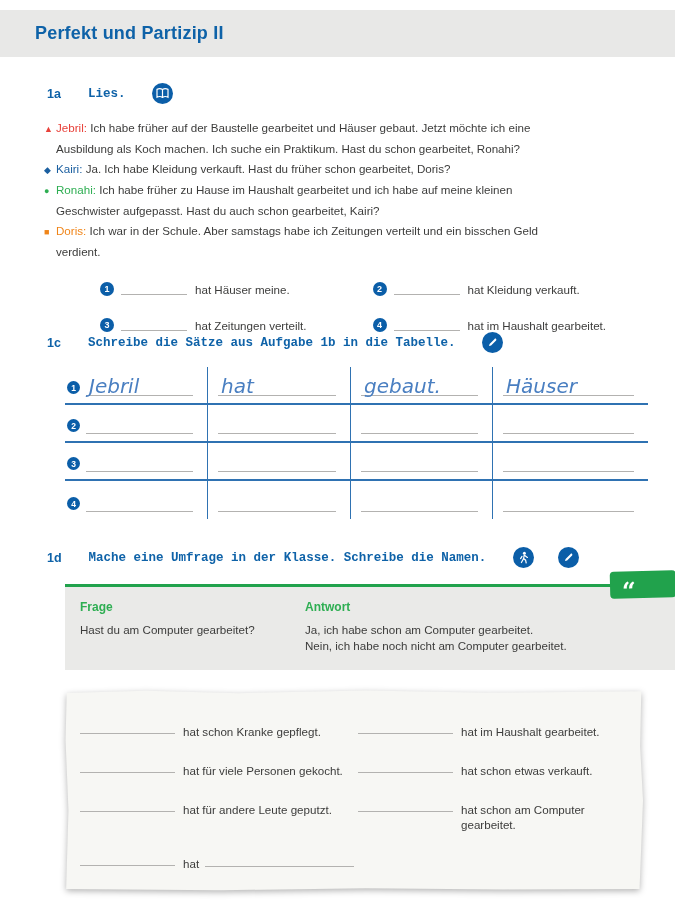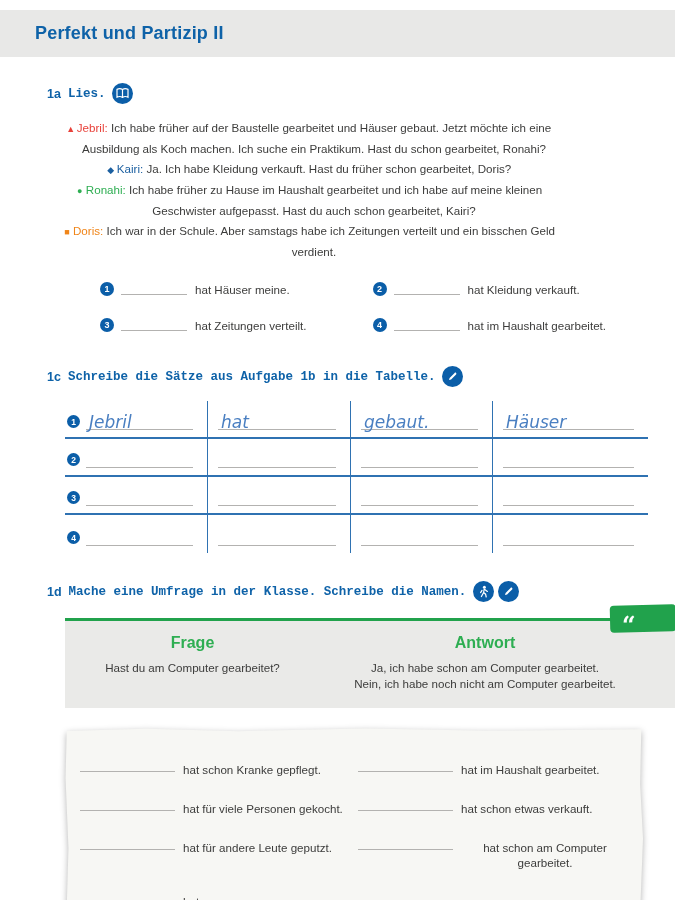--- a/index.html
+++ b/index.html
@@ -1,26 +1,26 @@
 <!DOCTYPE html>
 <html><head>
 <meta charset="utf-8">
 <style>
   * { margin:0; padding:0; box-sizing:border-box; }
   body { background:#ffffff; }
   .page {
     position:relative; width:675px; height:900px; background:#ffffff;
-    font-family:"Liberation Sans", sans-serif; color:#3c3c3b; overflow:hidden;text-align:center;
+    font-family:"Liberation Sans", sans-serif; color:#3c3c3b; overflow:hidden;
   }
   
   .band { margin-top:10px; height:47px; background:#e8e8e7; display:flex; align-items:center; padding-left:35px; }
   .band h1 { color:#0e62a8; font-size:18px; font-weight:bold; letter-spacing:0.2px; }
 
   
-  .task-head { display:flex; align-items:center; gap:7px; margin-left:47px; }
+  .task-head { display:flex; align-items:center; gap:27px; margin-left:47px; }
   .task-num { color:#0e62a8; font-weight:bold; font-size:12.5px; }
   .task-instr { color:#0e62a8; font-weight:bold; font-size:12.5px;font-family:Liberation Mono, monospace; }
   .icon-circle {
     width:21px; height:21px; border-radius:50%; background:#0b5ea8;
     display:inline-flex; align-items:center; justify-content:center; flex:0 0 auto;
   }
   .icon-circle svg { display:block; }
 
   
   .dialogue { margin:14px 0 0 44px; max-width:528px; font-size:11.6px; line-height:20px; }
@@ -42,34 +42,34 @@
   .crow { display:grid; grid-template-columns:142px 143px 142px 156px; height:38px; }
   .crow.ruled { border-bottom:2px solid #2f72b2; }
   .ccell { position:relative; display:flex; align-items:flex-end; padding:0 14px 7px 10px; }
   .ccell.vline { border-left:1.5px solid #2f72b2; }
   .ccell:first-child { padding-left:2px; }
   .ccell .numdot { margin:0 6px 2px 0; width:13px; height:13px; font-size:8.5px; }
   .write-area { position:relative; flex:1; height:20px; border-bottom:1.5px solid #b3b2b0; }
   .hand {
     position:absolute; left:3px; bottom:-3px; white-space:nowrap;
     font-family:"DejaVu Sans", sans-serif; font-style:italic;
-    color:#4a7fc1; font-size:17px;
+    color:#4a7fc1; font-size:20px;
   }
 
   
   .qwrap { position:relative; margin:16px 0 0 65px; }
   .qbox { background:#eaeae8; border-top:3px solid #21a24c; width:610px; padding:13px 10px 16px 15px; }
   .qblob {
     position:absolute; top:-13px; right:-1px; width:66px; height:27px; background:#21a24c;
     border-radius:4px; transform:rotate(-1.4deg);
     display:flex; align-items:center; justify-content:flex-start; padding-left:12px;
   }
   .qblob .qmark { color:#ffffff; font-size:24px; font-weight:bold; line-height:0; margin-top:12px; font-family:"DejaVu Serif", serif; }
   .qcols { display:grid; grid-template-columns:225px 1fr; }
-  .qlabel { color:#2eae52; font-weight:bold; font-size:16px; margin-bottom:8px; }
+  .qlabel { color:#2eae52; font-weight:bold; font-size:12px; margin-bottom:8px; }
   .qtext { font-size:11.6px; line-height:16px; }
 
   
   .torn-wrap { margin:20px 0 0 65px; width:578px; filter:drop-shadow(0 2px 3px rgba(0,0,0,0.30)); }
   .torn {
     background:#f7f7f4; padding:32px 14px 20px 15px;
     clip-path:polygon(0.3% 1.5%, 14% 0.4%, 30% 1.6%, 52% 0.2%, 73% 1.4%, 99.7% 0.6%, 99.5% 28%, 100% 55%, 99.4% 99%, 76% 99.2%, 52% 98.6%, 27% 99.6%, 0.2% 99%, 0.6% 60%, 0.1% 25%);
   }
   .torn-grid { display:grid; grid-template-columns:278px 1fr; row-gap:22px; }
   .trow { display:flex; align-items:flex-start; font-size:11.6px; line-height:15px; }
@@ -128,21 +128,21 @@
       <span class="bline"></span>
       <span>hat Zeitungen verteilt.</span>
     </div>
     <div class="t1b-item">
       <span class="numdot">4</span>
       <span class="bline"></span>
       <span>hat im Haushalt gearbeitet.</span>
     </div>
   </div>
 
-  <div class="task-head" style="margin-top:34px;">
+  <div class="task-head" style="">
     <span class="task-num">1c</span>
     <span class="task-instr">Schreibe die Sätze aus Aufgabe 1b in die Tabelle.</span>
     <span class="icon-circle">
       <svg width="11" height="11" viewBox="0 0 11 11">
           <path d="M2 9 L2.6 6.9 L7.6 1.9 C8 1.5 8.7 1.5 9.1 1.9 C9.5 2.3 9.5 3 9.1 3.4 L4.1 8.4 Z" fill="#ffffff"></path>
         </svg>
     </span>
   </div>
 
   <div class="ctable">

